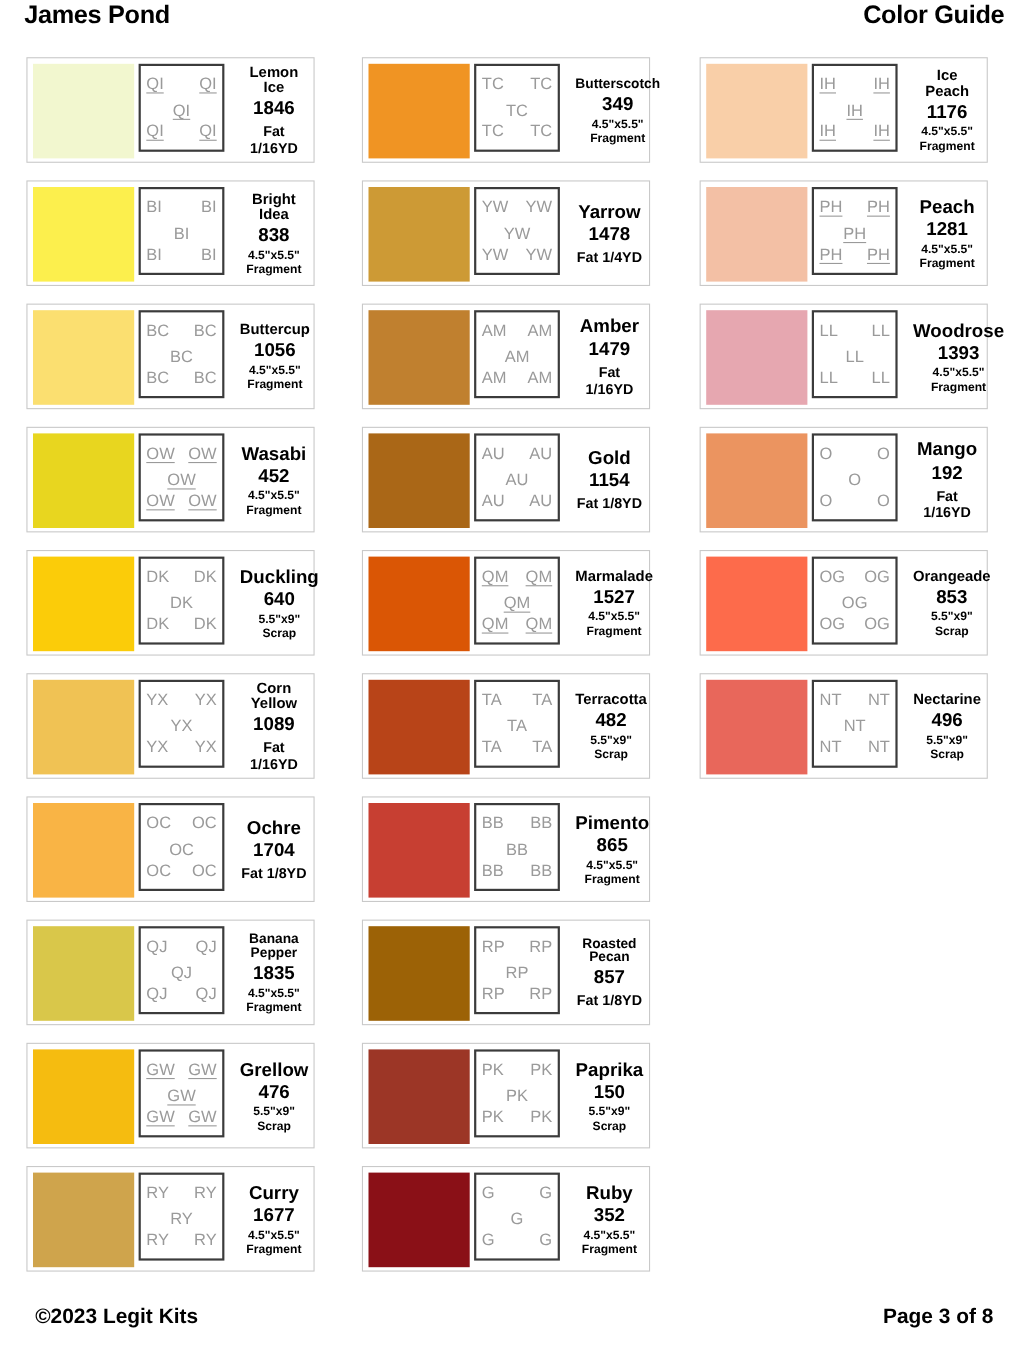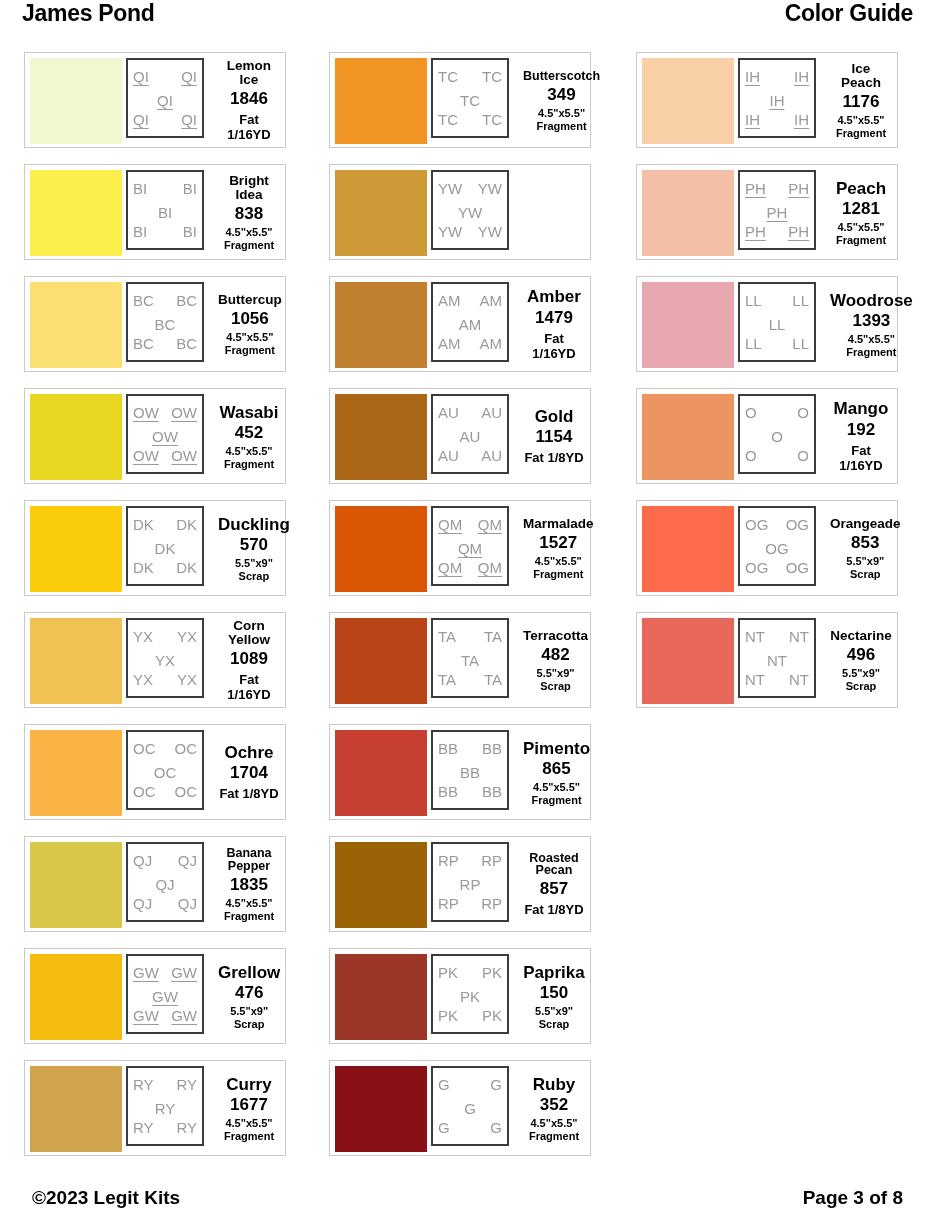--- a/index.html
+++ b/index.html
@@ -242,21 +242,21 @@
         <div class="swatch" style="background: rgb(251, 204, 9);"></div>
         <div class="symbolbox">
           <span class="sym tl">DK</span>
           <span class="sym tr">DK</span>
           <span class="sym c">DK</span>
           <span class="sym bl">DK</span>
           <span class="sym br">DK</span>
         </div>
         <div class="info">
           <div class="c-name">Duckling</div>
-          <div class="c-num">570</div>
+          <div class="c-num">640</div>
           <div class="c-cut">
             <div>5.5"x9"</div>
             <div>Scrap</div>
           </div>
         </div>
       </div>
       <div class="card">
         <div class="swatch" style="background: rgb(240, 194, 84);"></div>
         <div class="symbolbox">
           <span class="sym tl">YX</span>
@@ -366,20 +366,27 @@
       </div>
       <div class="card">
         <div class="swatch" style="background: rgb(205, 154, 53);"></div>
         <div class="symbolbox">
           <span class="sym tl">YW</span>
           <span class="sym tr">YW</span>
           <span class="sym c">YW</span>
           <span class="sym bl">YW</span>
           <span class="sym br">YW</span>
         </div>
+        <div class="info">
+          <div class="c-name">Yarrow</div>
+          <div class="c-num">1478</div>
+          <div class="c-cut one">
+            <div>Fat 1/4YD</div>
+          </div>
+        </div>
       </div>
       <div class="card">
         <div class="swatch" style="background: rgb(192, 128, 47);"></div>
         <div class="symbolbox">
           <span class="sym tl">AM</span>
           <span class="sym tr">AM</span>
           <span class="sym c">AM</span>
           <span class="sym bl">AM</span>
           <span class="sym br">AM</span>
         </div>

